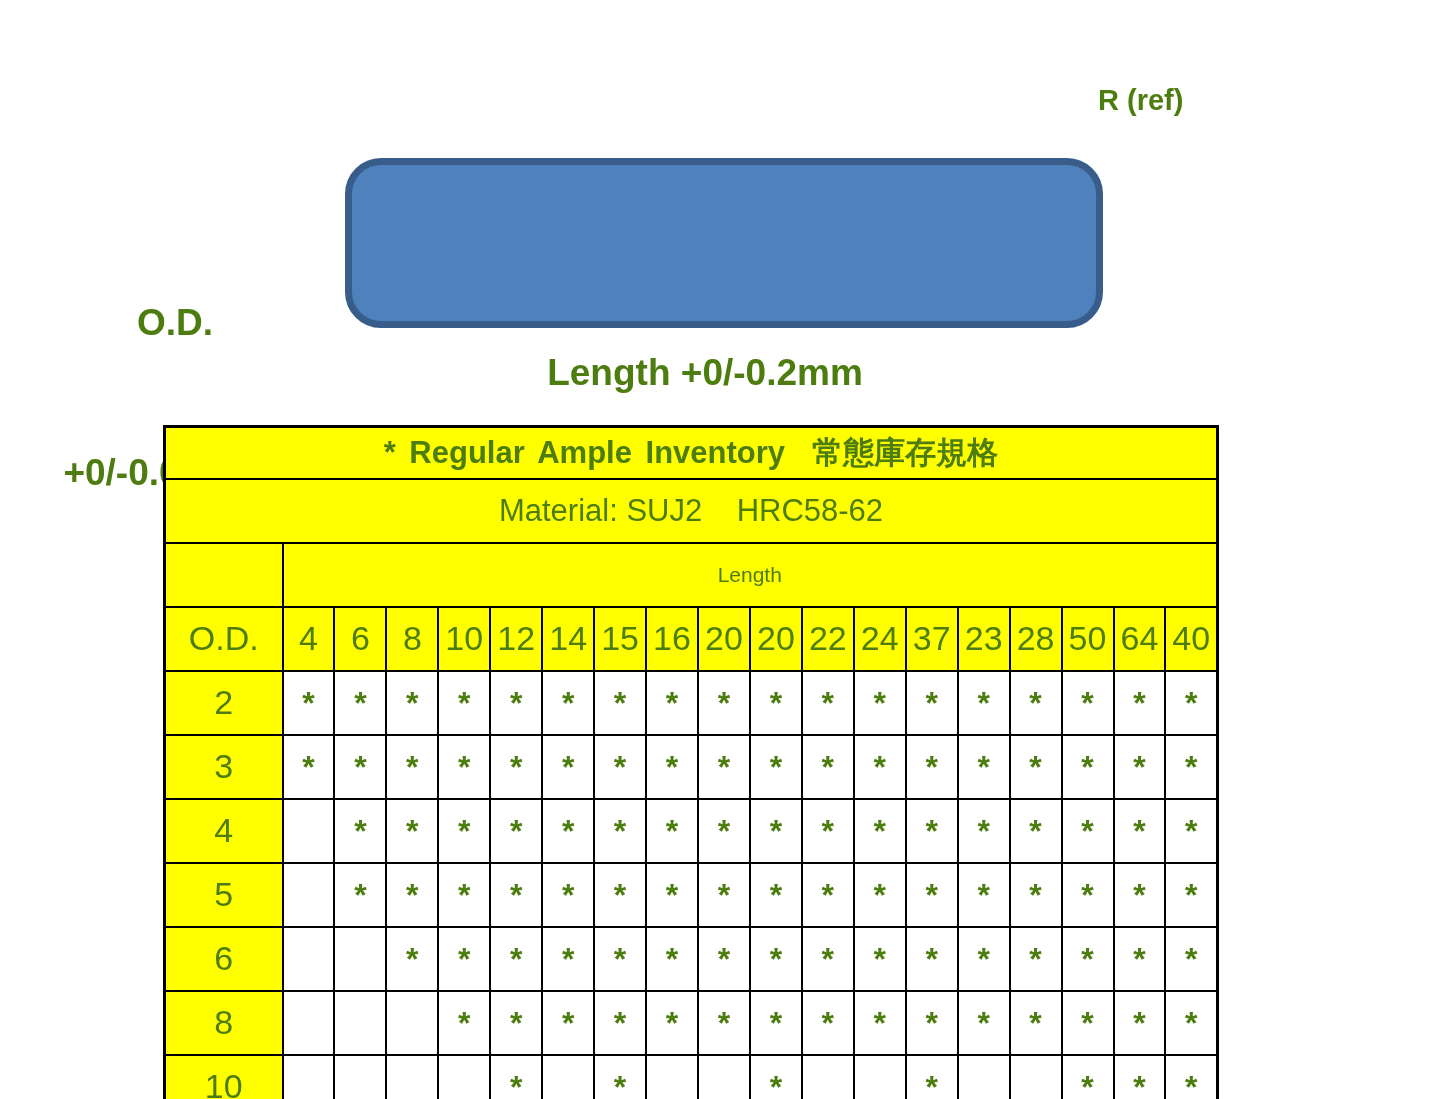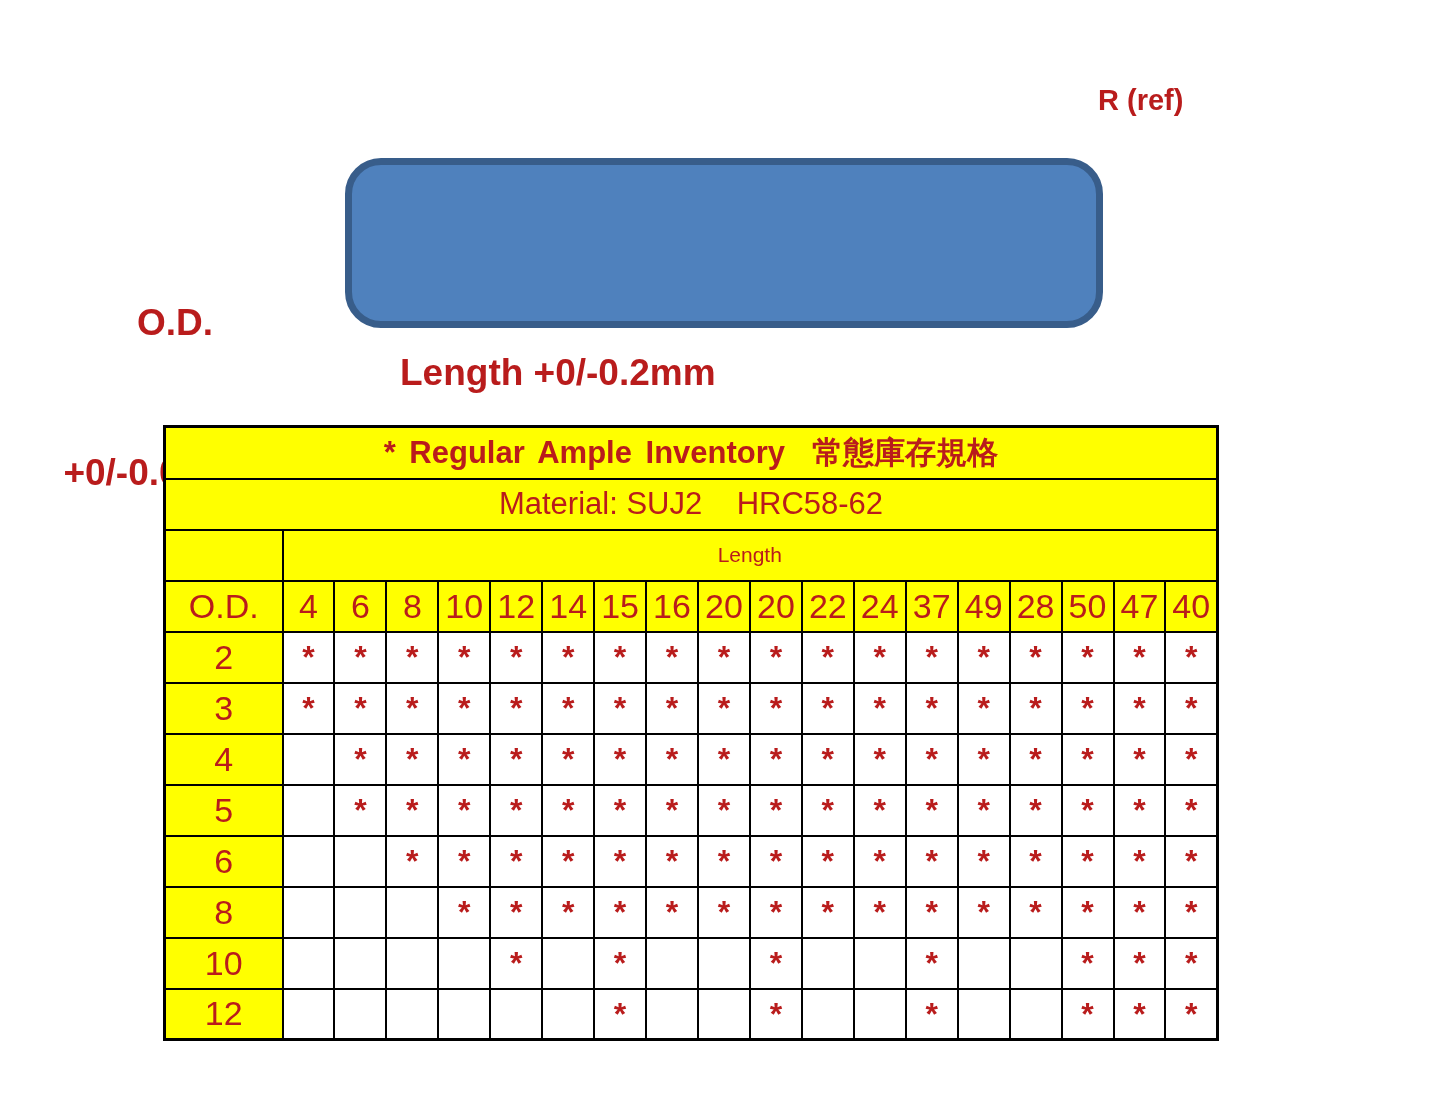--- a/index.html
+++ b/index.html
@@ -3,21 +3,21 @@
 <meta charset="utf-8">
 <style>
   * { margin: 0; padding: 0; box-sizing: border-box; }
   body { background: #ffffff; font-family: "Liberation Sans", sans-serif; }
   .page {
     position: relative;
     width: 1431px;
     height: 1099px;
     background: #ffffff;
     overflow: hidden;
-    color: #b91c1c;
+    color: #4d7c0f;
   }
   .r-ref {
     position: absolute;
     left: 1098px;
     top: 84px;
     font-size: 29px;
     font-weight: bold;
     white-space: pre;
   }
   .pin {
@@ -39,41 +39,42 @@
     font-weight: bold;
     font-size: 37px;
     line-height: 1.35;
     white-space: pre;
   }
   .len-label {
     position: absolute;
     left: 400px;
     top: 352px;
     width: 610px;
+    text-align: center;
     font-weight: bold;
     font-size: 37px;
     white-space: pre;
   }
   table.spec {
     position: absolute;
     left: 163px;
     top: 425px;
     width: 1056px;
     border-collapse: collapse;
     table-layout: fixed;
     border: 3px solid #000;
   }
   table.spec td {
     border: 2px solid #000;
     text-align: center;
     vertical-align: middle;
     overflow: hidden;
     padding: 0;
   }
-  tr.r { height: 51px; }
+  tr.r { height: 64px; }
   tr.r-title { height: 52px; }
   .yellow { background: #FFFF00; margin-top: 28px; }
   .white-cell { background: #FFFFFF; }
   .title-cell {
     font-weight: bold;
     font-size: 31px;
     white-space: pre;
     word-spacing: 5px;
   }
   .material-cell { font-size: 31px; white-space: pre; }
@@ -144,24 +145,24 @@
           <td class="yellow col-h">10</td>
           <td class="yellow col-h">12</td>
           <td class="yellow col-h">14</td>
           <td class="yellow col-h">15</td>
           <td class="yellow col-h">16</td>
           <td class="yellow col-h">20</td>
           <td class="yellow col-h">20</td>
           <td class="yellow col-h">22</td>
           <td class="yellow col-h">24</td>
           <td class="yellow col-h">37</td>
-          <td class="yellow col-h">49</td>
+          <td class="yellow col-h">23</td>
           <td class="yellow col-h">28</td>
           <td class="yellow col-h">50</td>
-          <td class="yellow col-h">47</td>
+          <td class="yellow col-h">64</td>
           <td class="yellow col-h">40</td>
         </tr>
     </tbody>
     <tbody id="data-rows">
         <tr class="r">
           <td class="yellow row-h">2</td>
           <td class="white-cell mark-cell">*</td>
           <td class="white-cell mark-cell">*</td>
           <td class="white-cell mark-cell">*</td>
           <td class="white-cell mark-cell">*</td>

